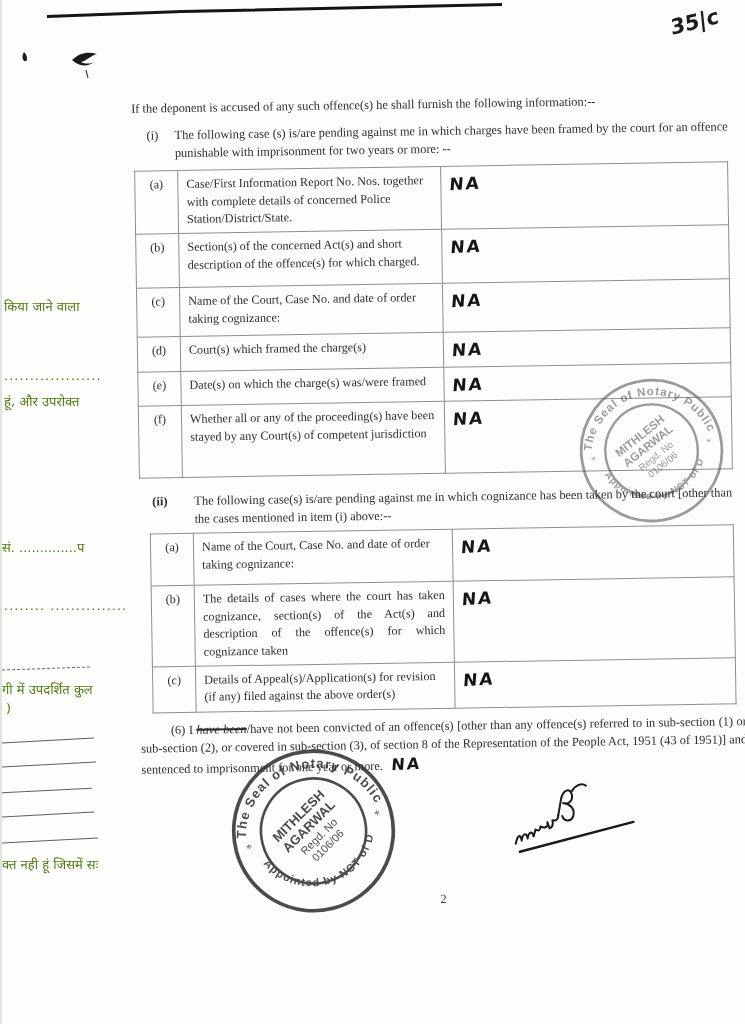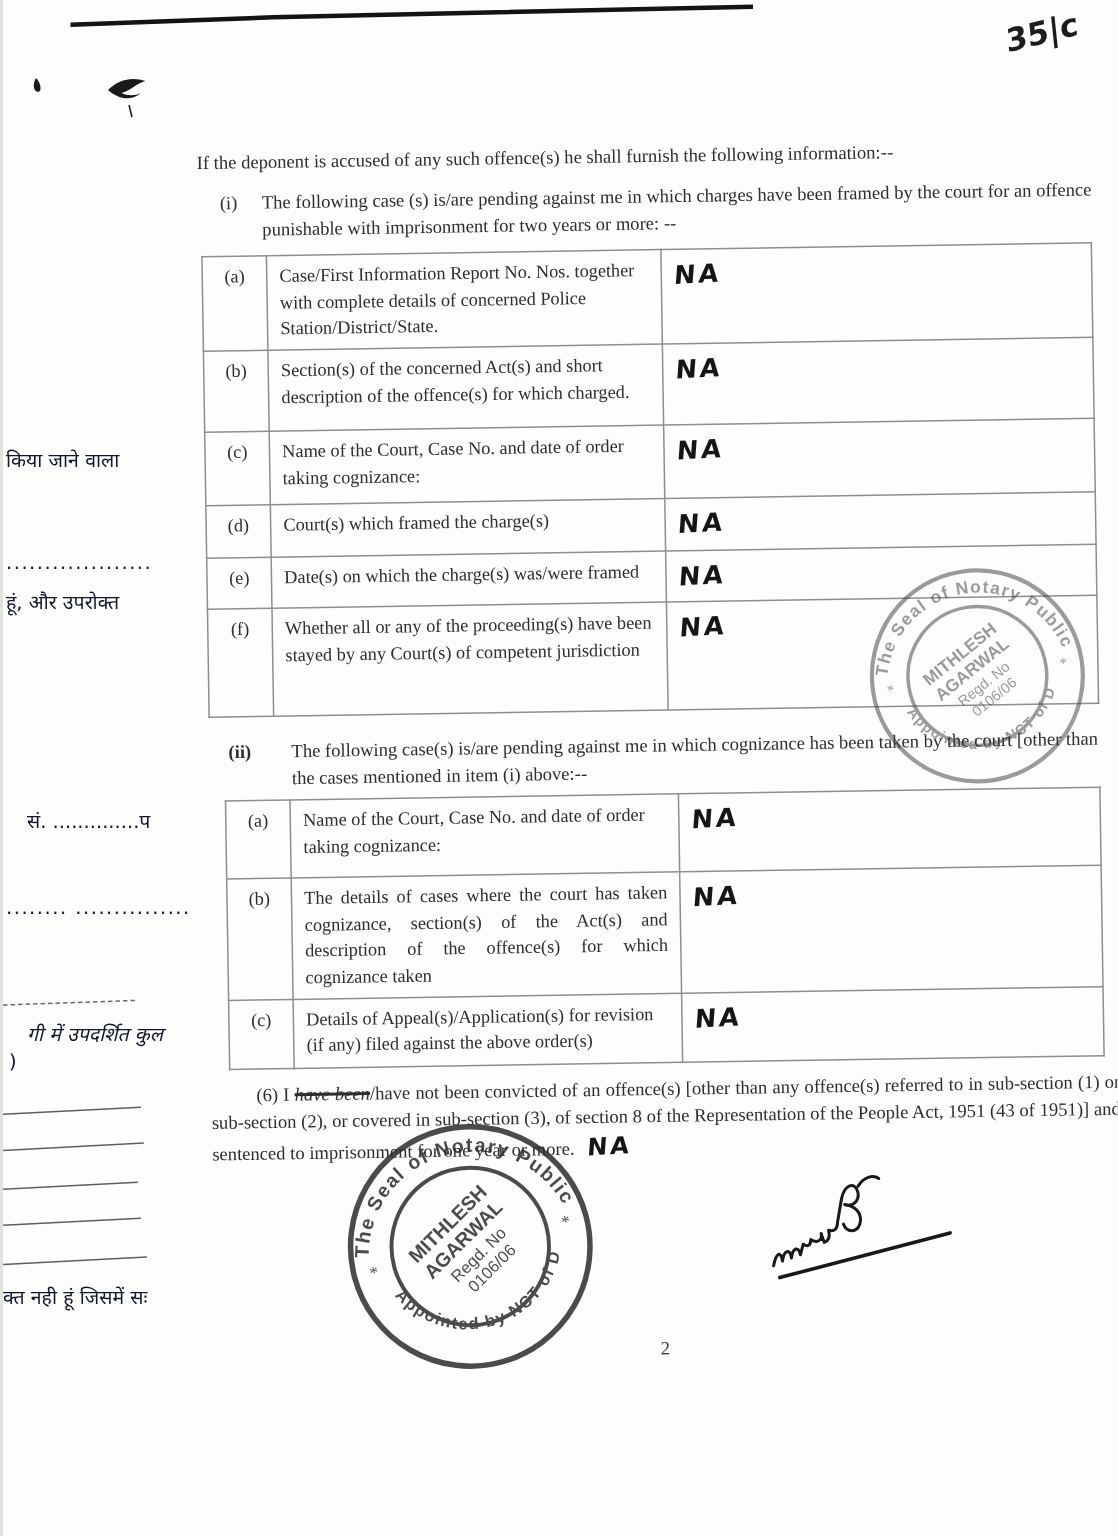--- a/index.html
+++ b/index.html
@@ -33,21 +33,21 @@
   .para6{left:135px;top:719px;width:606px;text-align:justify;}
   .para6 .indent{display:inline-block;width:30px;}
   .struck{text-decoration:line-through;text-decoration-thickness:1.5px;font-style:italic;}
   .para6 .hand{font-size:16px;margin-left:8px;}
   .pagenum{position:absolute;left:135px;top:893px;width:600px;text-align:center;
            font-size:12.5px;color:#3a3a3a;}
   .stamp{position:absolute;}
   .stamp-upper{left:576px;top:381px;opacity:0.5;transform:rotate(-8deg);}
   .stamp-lower{left:222px;top:746px;opacity:0.86;transform:rotate(-14deg);}
   .sig{position:absolute;left:502px;top:780px;}
-  .margin-frag{position:absolute;font-size:13px;color:#0f172a;white-space:nowrap;
+  .margin-frag{position:absolute;font-size:13px;color:#4d7c0f;white-space:nowrap;
                font-family:"DejaVu Sans", sans-serif;}
   .mline{position:absolute;height:1px;background:#5f5f5d;transform:rotate(-3deg);}
   .mdash{position:absolute;border-top:1px dashed #6a6a68;transform:rotate(-2deg);}
   .corner-mark{position:absolute;left:668px;top:10px;font-family:"DejaVu Sans", sans-serif;
                font-size:21px;font-weight:600;color:#1c1c1c;transform:rotate(-14deg) skewX(-8deg);}
   .artifact{position:absolute;left:0;top:0;}
 </style>
 </head>
 <body>
 
@@ -58,24 +58,24 @@
     <path d="M22,52 c-3,5 -1,10 2,9 c2,-1 1,-6 -2,-9 z" fill="#1a1a1a"></path>
     <path d="M70,60 c7,-7 16,-9 25,-6 c-7,2 -9,6 -16,8 c4,2 9,2 13,0 c-6,5 -14,5 -22,-2 z" fill="#1a1a1a"></path>
     <path d="M84,70 l2,8" stroke="#1a1a1a" stroke-width="1" fill="none"></path>
   </svg>
 
   <div class="corner-mark">35|c</div>
 
   <div class="margin-frag" style="left:2px;top:297px;">किया जाने वाला</div>
   <div class="margin-frag" style="left:2px;top:368px;letter-spacing:1px;">...................</div>
   <div class="margin-frag" style="left:2px;top:392px;">हूं, और उपरोक्त</div>
-  <div class="margin-frag" style="left:16px;top:538px;">सं. ..............प</div>
+  <div class="margin-frag" style="left:0;top:538px;">सं. ..............प</div>
   <div class="margin-frag" style="left:2px;top:598px;letter-spacing:1px;">........ ...............</div>
   <div class="mdash" style="left:0;top:668px;width:88px;"></div>
-  <div class="margin-frag" style="left:16px;top:680px;font-style:italic;">गी में उपदर्शित कुल</div>
+  <div class="margin-frag" style="left:0;top:680px;">गी में उपदर्शित कुल</div>
   <div class="margin-frag" style="left:4px;top:701px;">)</div>
   <div class="mline" style="left:0;top:740px;width:92px;"></div>
   <div class="mline" style="left:0;top:764px;width:94px;"></div>
   <div class="mline" style="left:0;top:790px;width:90px;"></div>
   <div class="mline" style="left:0;top:814px;width:92px;"></div>
   <div class="mline" style="left:0;top:840px;width:96px;"></div>
   <div class="margin-frag" style="left:0;top:855px;">क्त नही हूं जिसमें सः</div>
 
   <div class="content">
 

